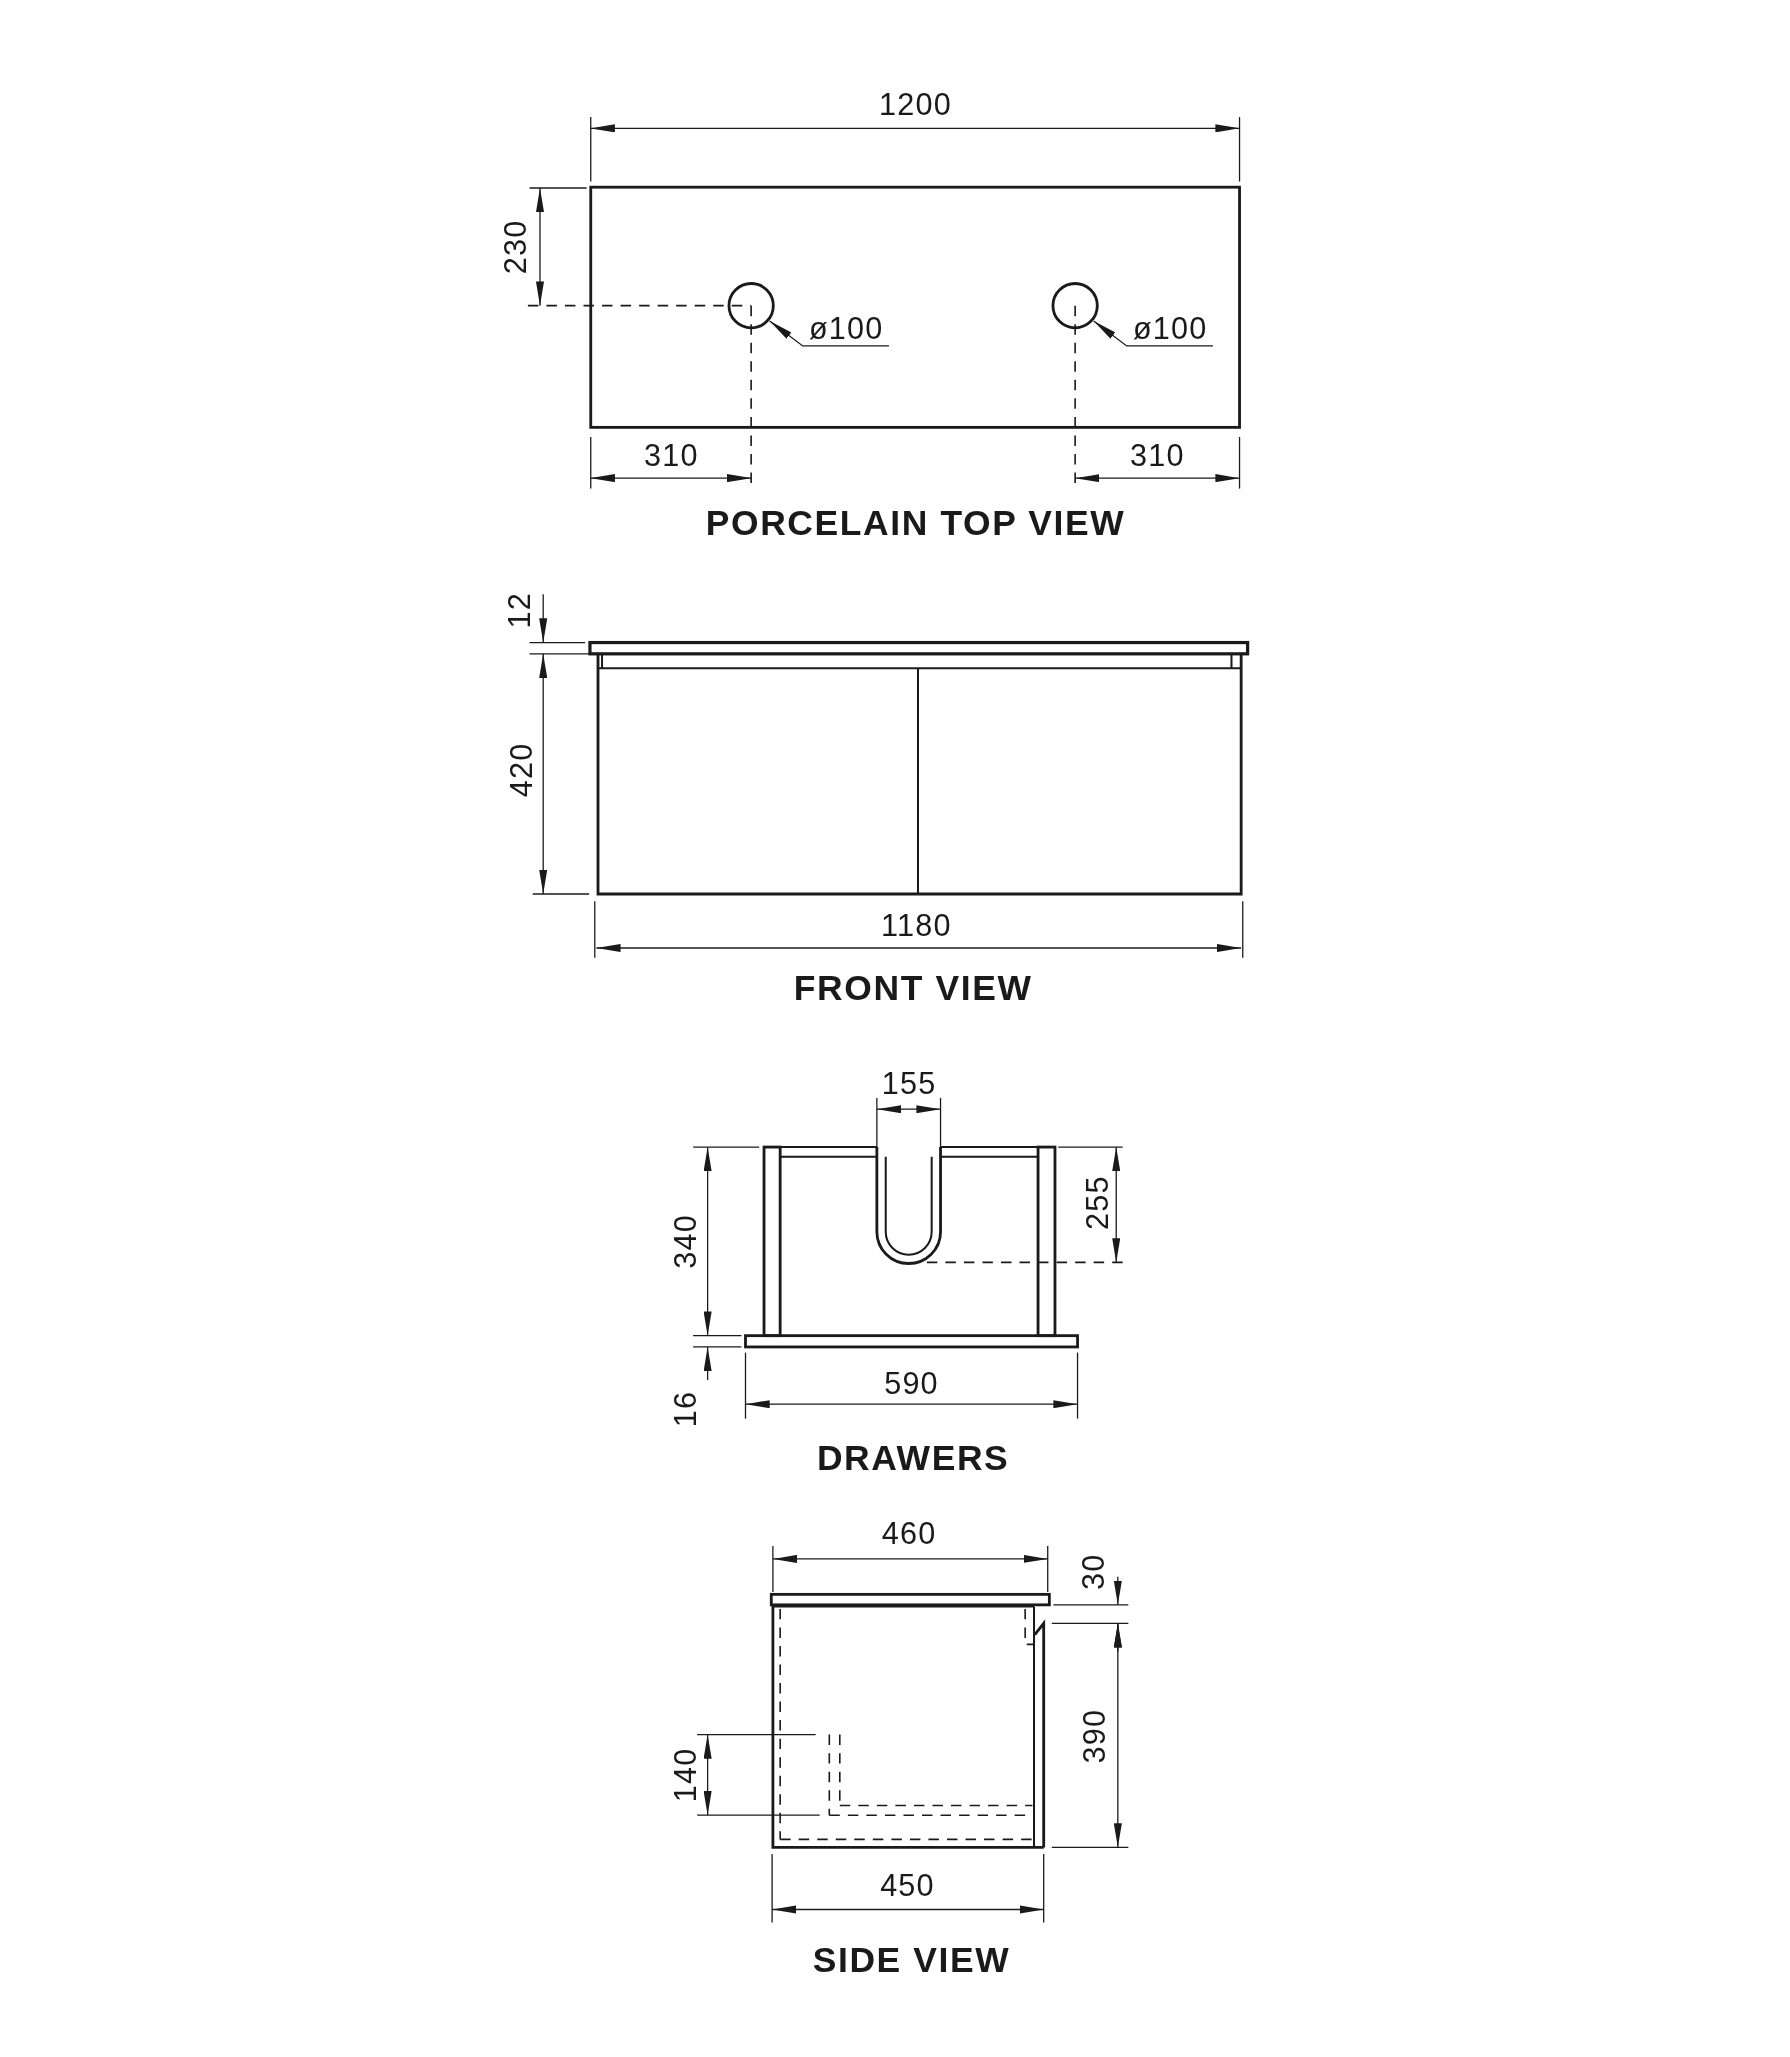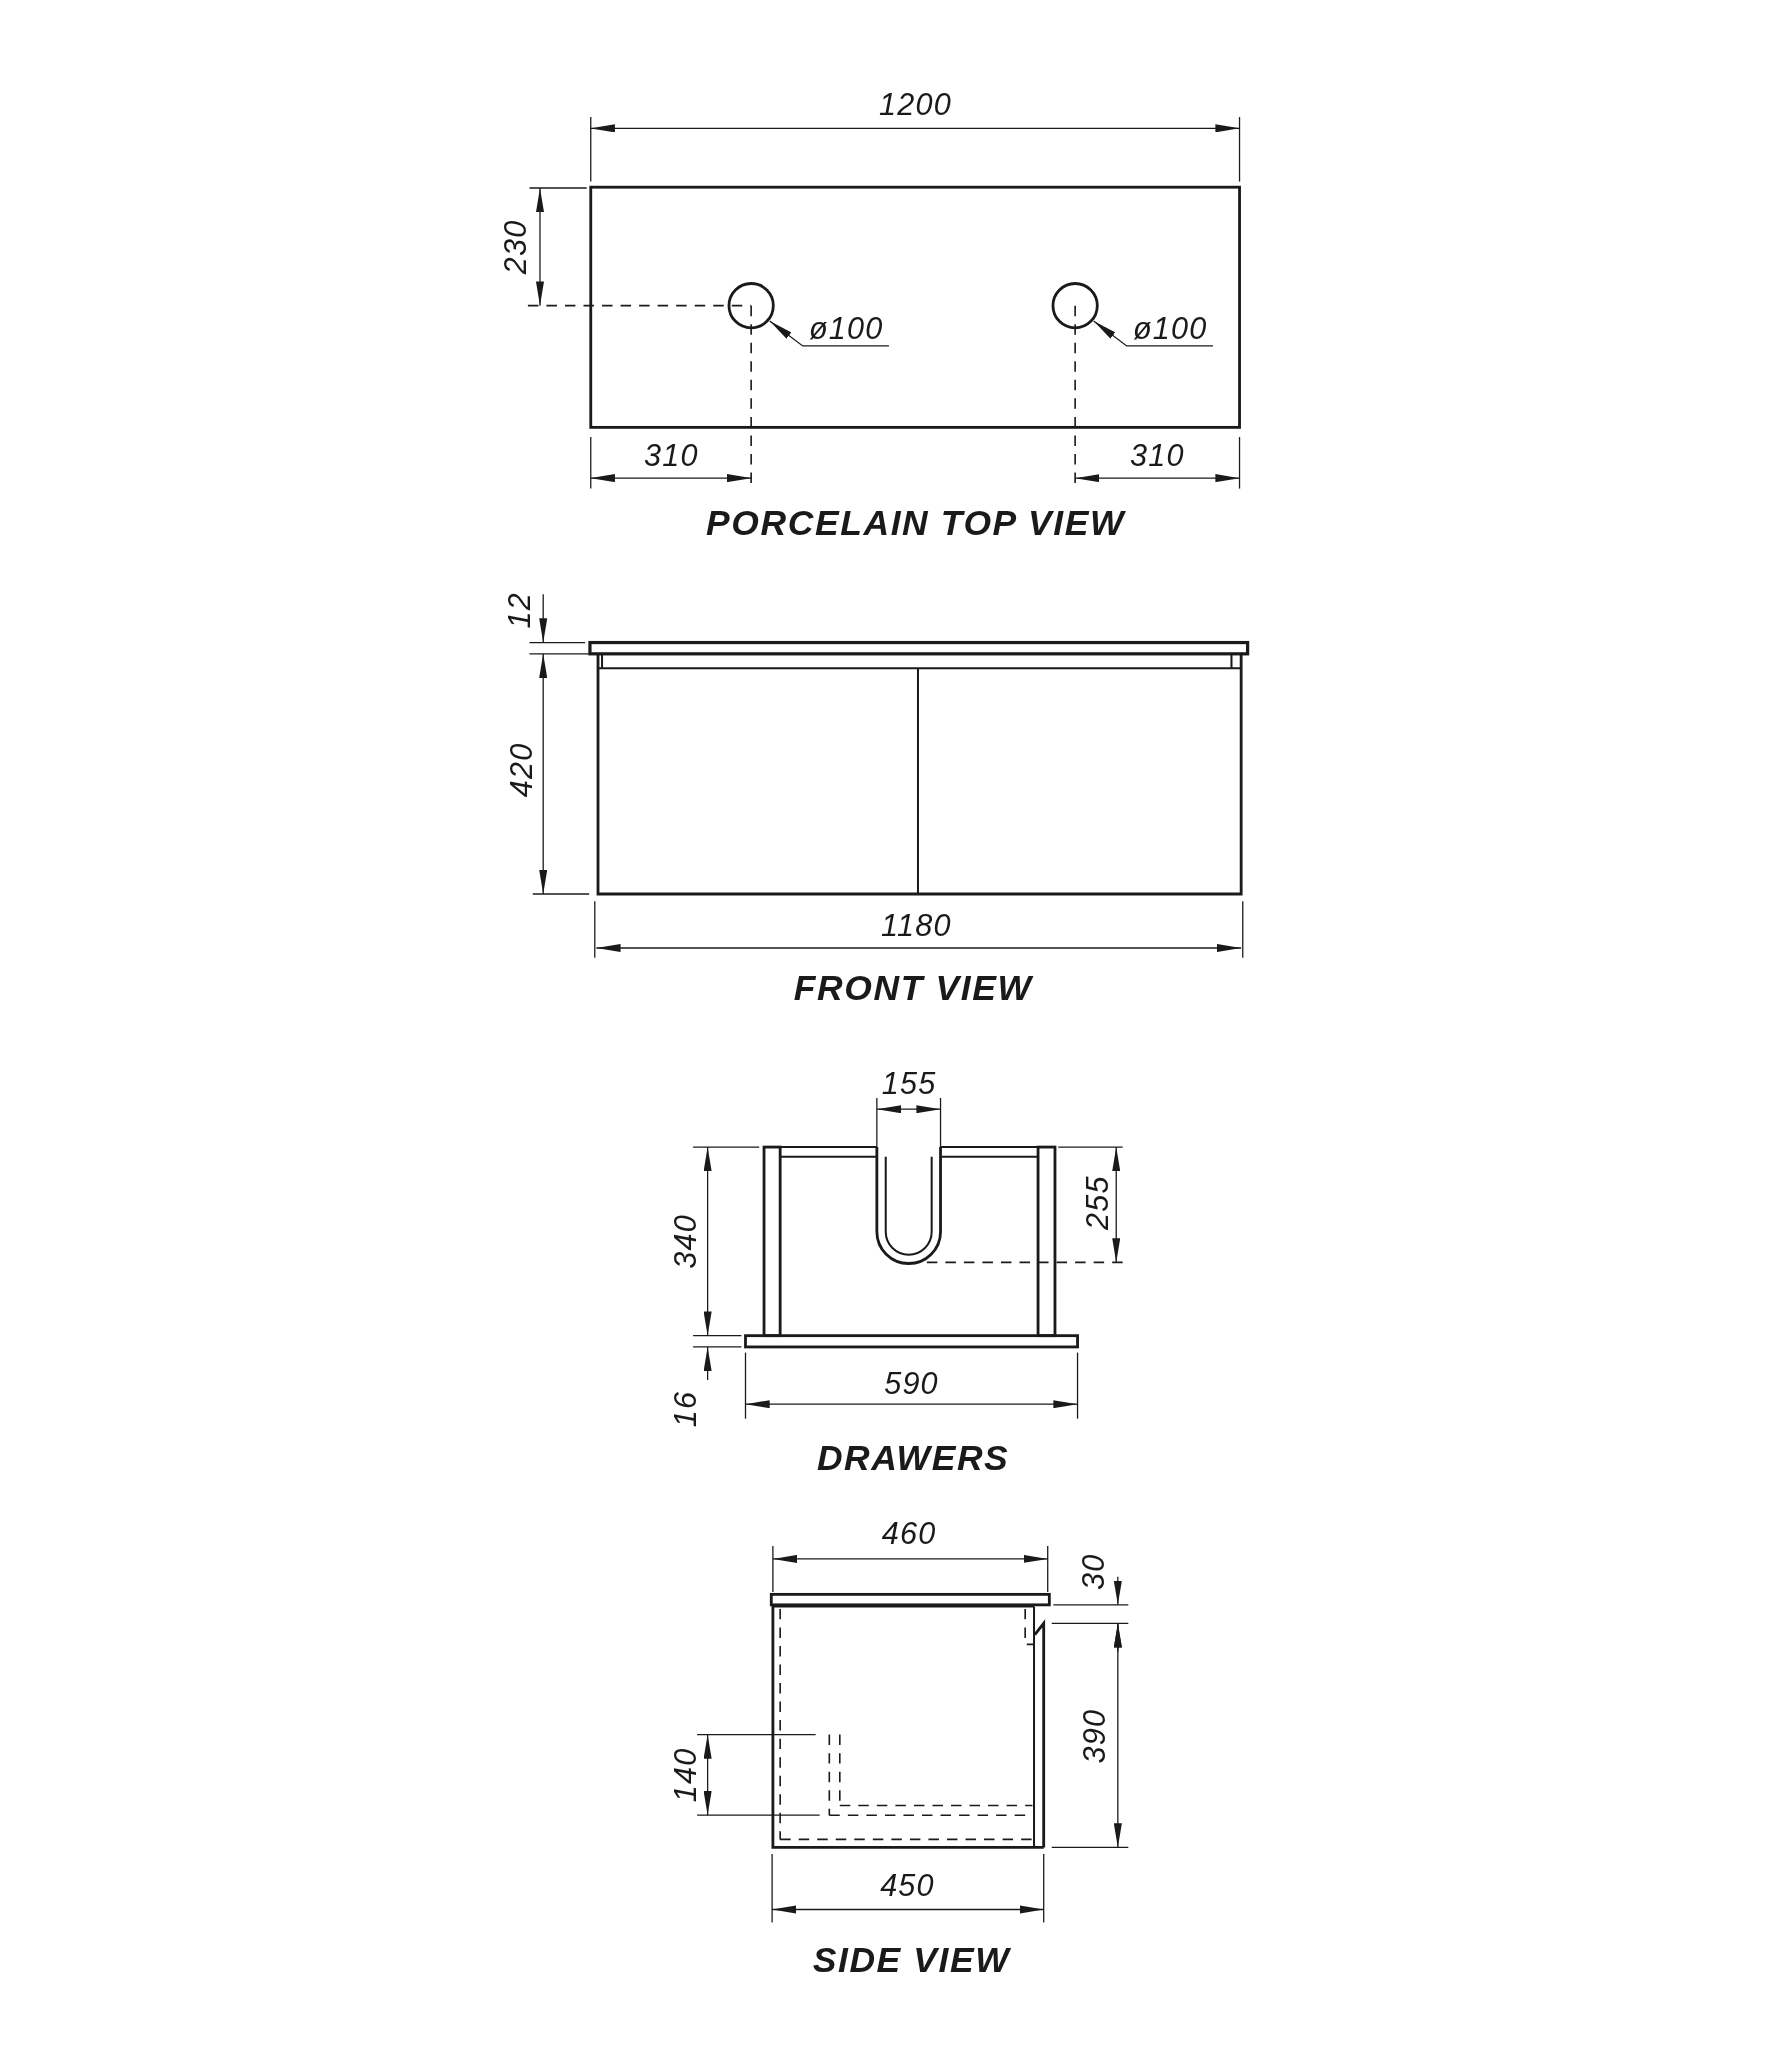--- a/index.html
+++ b/index.html
@@ -1,17 +1,17 @@
 <!DOCTYPE html>
 <html style="--line: #1a1a1a; --bg: #ffffff;font-size:13px"><head>
 <meta charset="utf-8">
 <style>
   :root { --line: #1a1a1a; --bg: #ffffff; }
   html, body { margin: 0; padding: 0; background: var(--bg); }
-  .canvas { width: 1484px; height: 2058px; background: var(--bg); font-style: italic; }
+  .canvas { width: 1484px; height: 2058px; background: var(--bg); }
   svg { display: block; }
   .outline { fill: none; stroke: var(--line); stroke-width: 3.5px; stroke-linecap: butt; }
   .heavy   { fill: none; stroke: var(--line); stroke-width: 4px; }
   .med     { fill: none; stroke: var(--line); stroke-width: 2.5px; }
   .thin    { fill: none; stroke: var(--line); stroke-width: 1.6px; }
   .dash    { fill: none; stroke: var(--line); stroke-width: 2px; stroke-dasharray: 13 10; }
   .arrowhead { fill: var(--line); stroke: none; }
   text { fill: var(--line); font-family: "Liberation Sans", sans-serif; }
   .dim-text   { font-size: 38px; font-weight: 400; letter-spacing: 1.5px; }
   .title-text { font-size: 44px; font-weight: 700; letter-spacing: 2px; }

